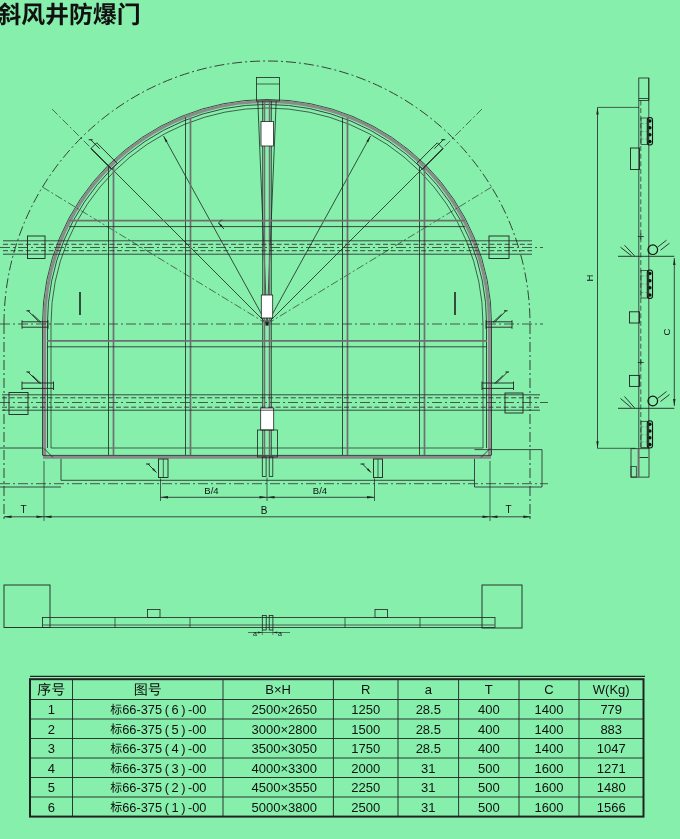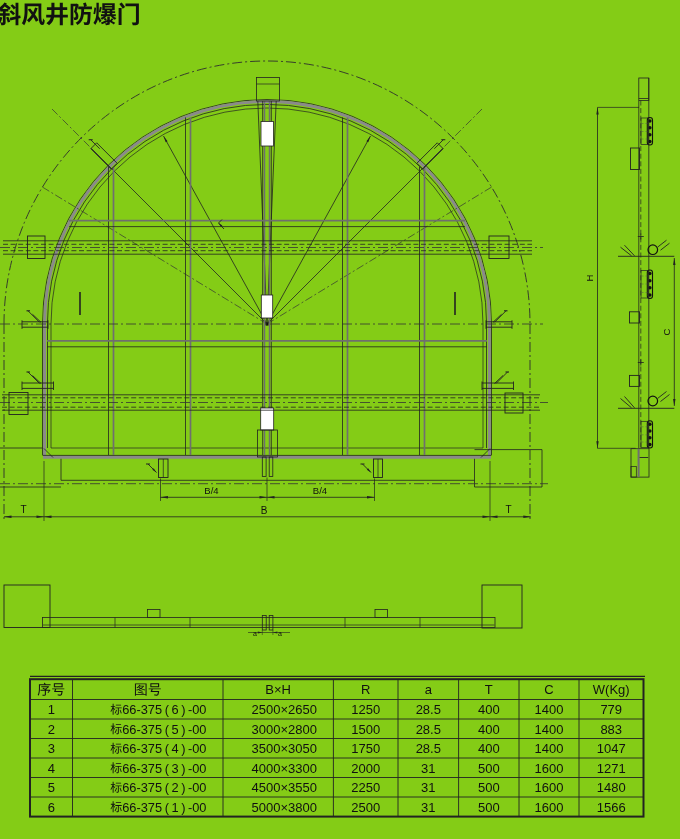--- a/index.html
+++ b/index.html
@@ -1,15 +1,15 @@
 <!DOCTYPE html>
 <html><head><meta charset="utf-8"><title>斜风井防爆门</title>
 <style>
 html,body{margin:0;padding:0;background:#fff;}
-#page{width:680px;height:839px;position:relative;background:#84cc16;overflow:hidden;}
+#page{width:680px;height:839px;position:relative;background:#86efac;overflow:hidden;}
 </style></head>
 <body>
 
 <div id="page">
 <svg width="680" height="839" viewBox="0 0 680 839">
 
 <g>
         <path d="M370 228C400 160 431 72 441 16L539 56C527 110 494 196 462 261ZM510 465C564 425 630 364 659 323L743 398C711 439 642 496 587 533ZM302 853C238 752 125 655 21 596C36 567 62 501 69 474C89 487 110 501 130 516V483H238V408H50V301H238V34C238 22 234 19 222 19C210 18 173 18 137 20C168 80 196 158 214 232L109 257C92 179 61 95 25 40C51 27 96 0 117 -17L137 18C151 -13 166 -60 170 -90C233 -90 276 -87 309 -69C342 -51 351 -21 351 32V301H519V408H351V483H465V573L500 539L566 633C524 675 451 727 376 771L403 812ZM215 587C249 619 282 653 312 688C361 657 409 621 449 587ZM549 715C601 671 663 607 689 564L765 626V275L524 223L546 109L765 158V-89H883V184L980 206L959 317L883 301V847H765V650C733 691 677 743 631 779Z" transform="translate(-2.80,23.0) scale(0.024,-0.024)" fill="#111"></path>
         <path d="M146 816V534C146 373 137 142 28 -13C55 -27 108 -70 128 -94C249 76 270 356 270 534V700H724C724 178 727 -80 884 -80C951 -80 974 -26 985 104C963 125 932 167 912 197C910 118 904 48 893 48C837 48 838 312 844 816ZM584 643C564 578 536 512 504 449C461 505 418 560 377 609L280 558C333 492 389 416 442 341C383 250 315 172 242 118C269 96 308 54 328 26C395 82 457 154 511 237C556 167 594 102 618 49L727 112C694 179 639 263 578 349C622 431 659 521 689 613Z" transform="translate(21.10,23.0) scale(0.024,-0.024)" fill="#111"></path>
         <path d="M79 659V538H267V464C267 424 266 385 262 346H50V224H240C213 136 162 56 62 -10C95 -28 147 -71 170 -98C293 -12 349 101 375 224H616V-90H743V224H952V346H743V538H926V659H743V848H616V659H394V846H267V659ZM391 346C393 385 394 425 394 464V538H616V346Z" transform="translate(45.00,23.0) scale(0.024,-0.024)" fill="#111"></path>

